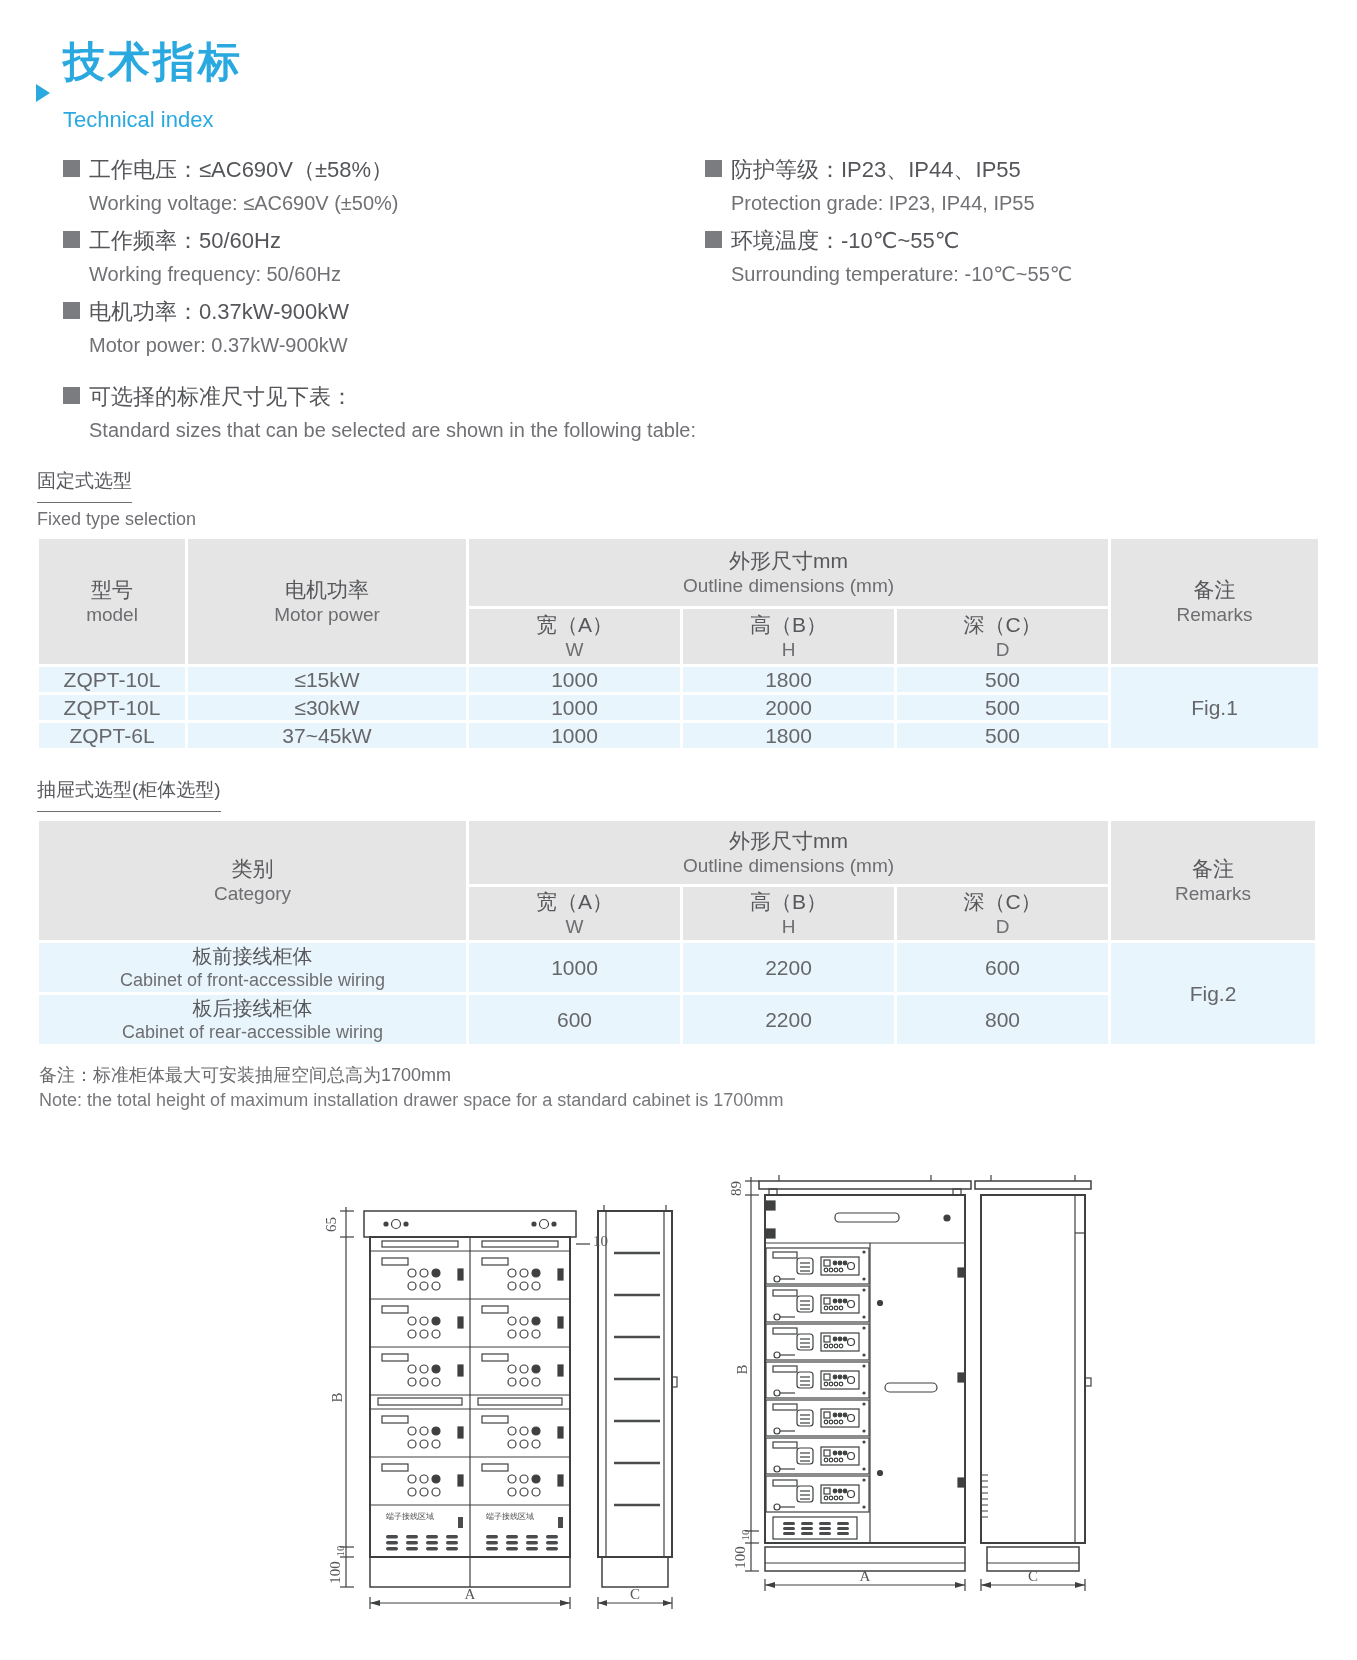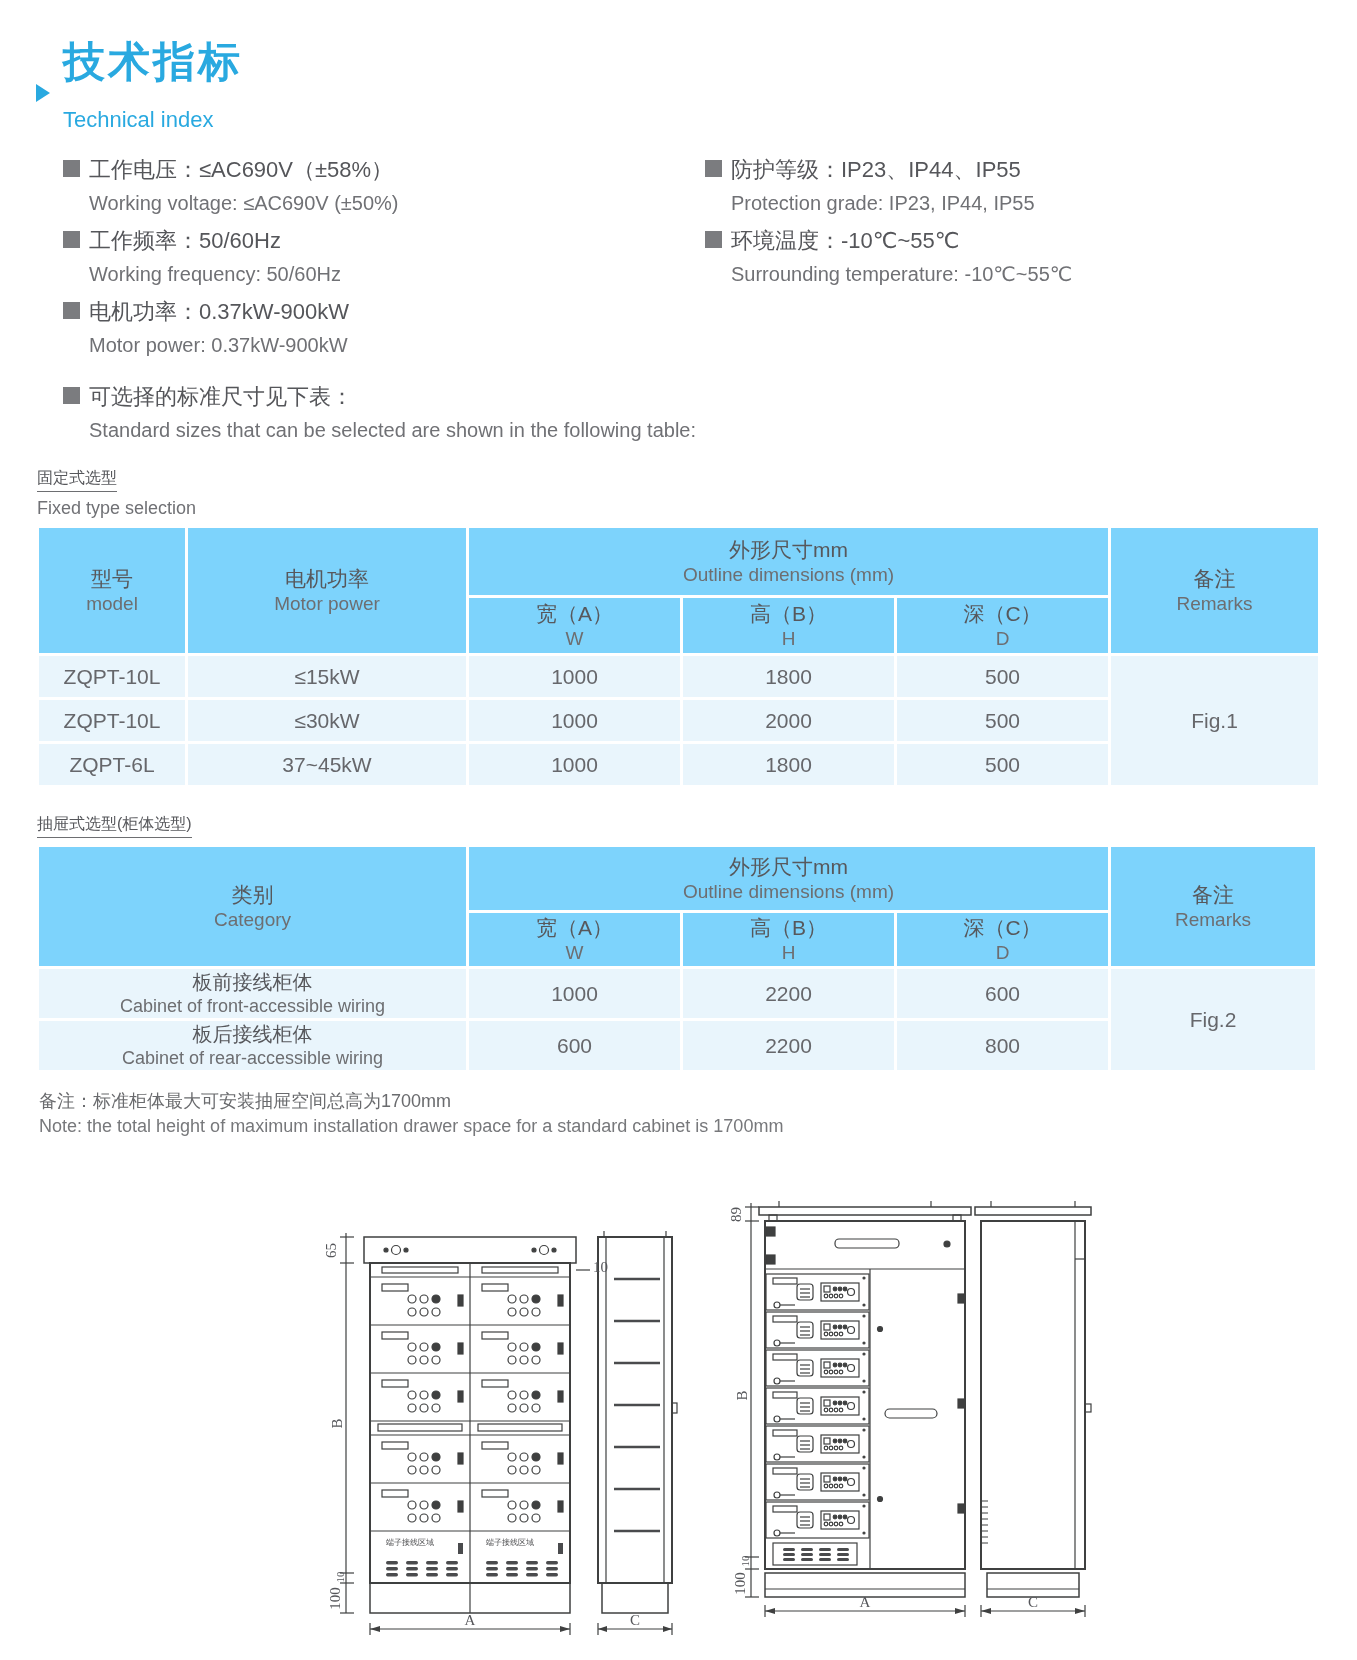--- a/index.html
+++ b/index.html
@@ -25,35 +25,35 @@
   .spec-cnline { display:flex; align-items:flex-start; }
   .sq { width:17px; height:17px; background:#7b7c7f; flex:0 0 auto; margin:3px 9px 0 0; }
   .spec-cn { font-size:22px; color:#55565a; line-height:26px; }
   .spec-en { font-size:20px; color:#707175; line-height:24px; margin:8px 0 0 26px; }
   .c1r1{grid-column:1;grid-row:1} .c1r2{grid-column:1;grid-row:2} .c1r3{grid-column:1;grid-row:3}
   .c2r1{grid-column:2;grid-row:1} .c2r2{grid-column:2;grid-row:2}
   .intro { margin:14px 0 0 27px; }
 
   
   .sec { margin:26px 0 6px 1px; }
-  .sec-cn { font-size:16px; color:#57585c; display:inline-block; border-bottom:1px solid #6d6e71; padding-bottom:2px; }
+  .sec-cn { font-size:19px; color:#57585c; display:inline-block; border-bottom:1px solid #6d6e71; padding-bottom:8px; }
   .sec-en { font-size:18px; color:#707175; margin-top:6px; }
 
   
   table { border-collapse:separate; border-spacing:3px; table-layout:fixed;
           width:1276px; margin-left:0; }
   td { text-align:center; vertical-align:middle; }
-  .hc { background:#7dd3fc; }
+  .hc { background:#e5e5e5; }
   .bc { background:#e9f5fc; }
   .cn { font-size:21px; color:#57585c; line-height:27px; }
   .en { font-size:19px; color:#6d6e71; line-height:24px; }
   .val { font-size:21px; color:#66676b; }
   .t1 .hr1 td { height:67px; }
   .t1 .hr2 td { height:55px; }
-  .t1 .br td { height:41px; }
+  .t1 .br td { height:25px; }
   .t2 .hr1 td { height:63px; }
   .t2 .hr2 td { height:53px; }
   .t2 .br td { height:38px; }
   .cat-cn { font-size:20px; color:#57585c; line-height:26px; }
   .cat-en { font-size:18px; color:#6d6e71; line-height:23px; }
 
   
   .note { margin:16px 0 0 3px; }
   .note-cn { font-size:18px; color:#6a6b6e; line-height:25px; }
   .note-en { font-size:18px; color:#77787b; line-height:25px; }

